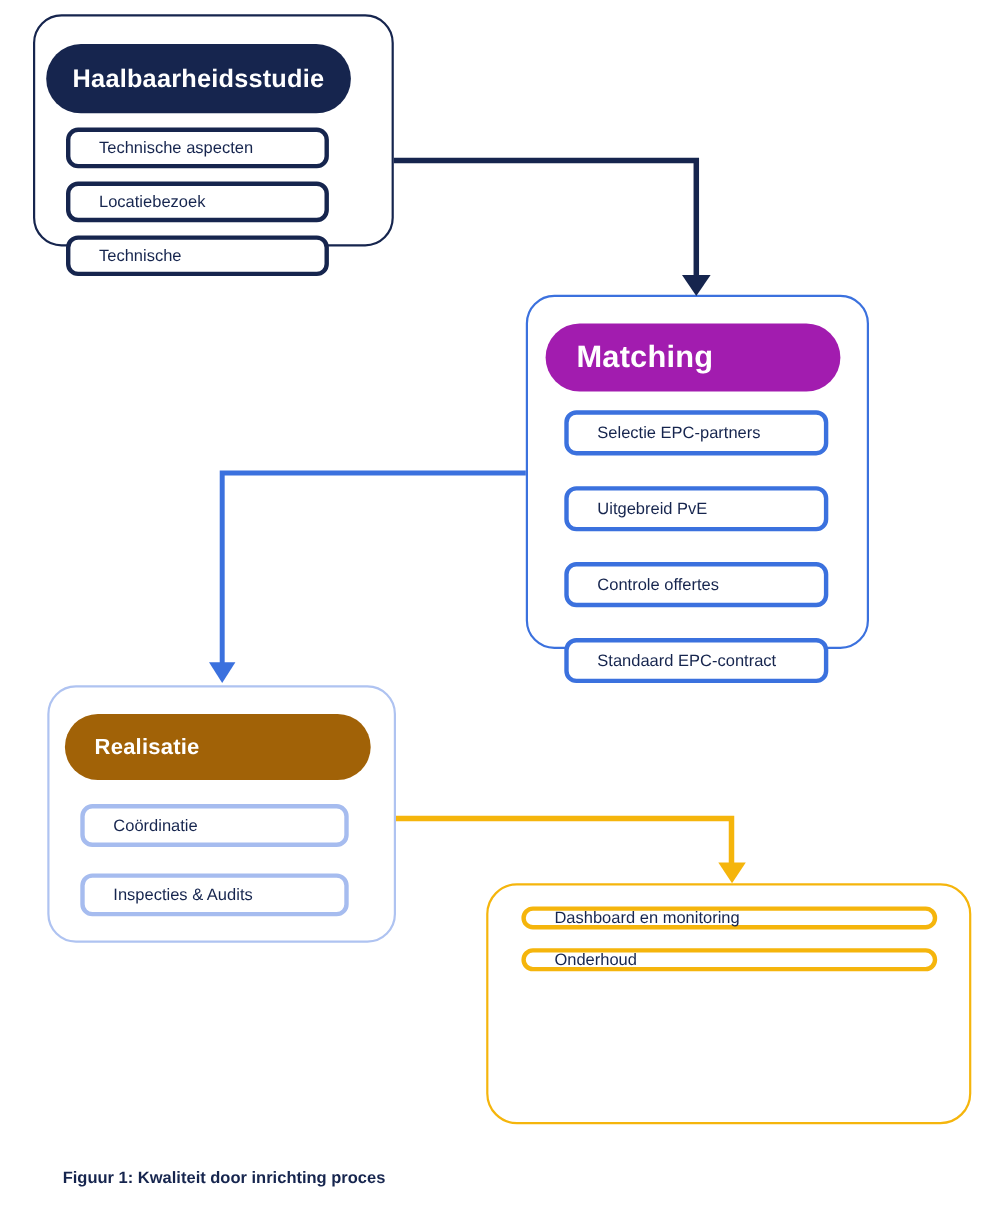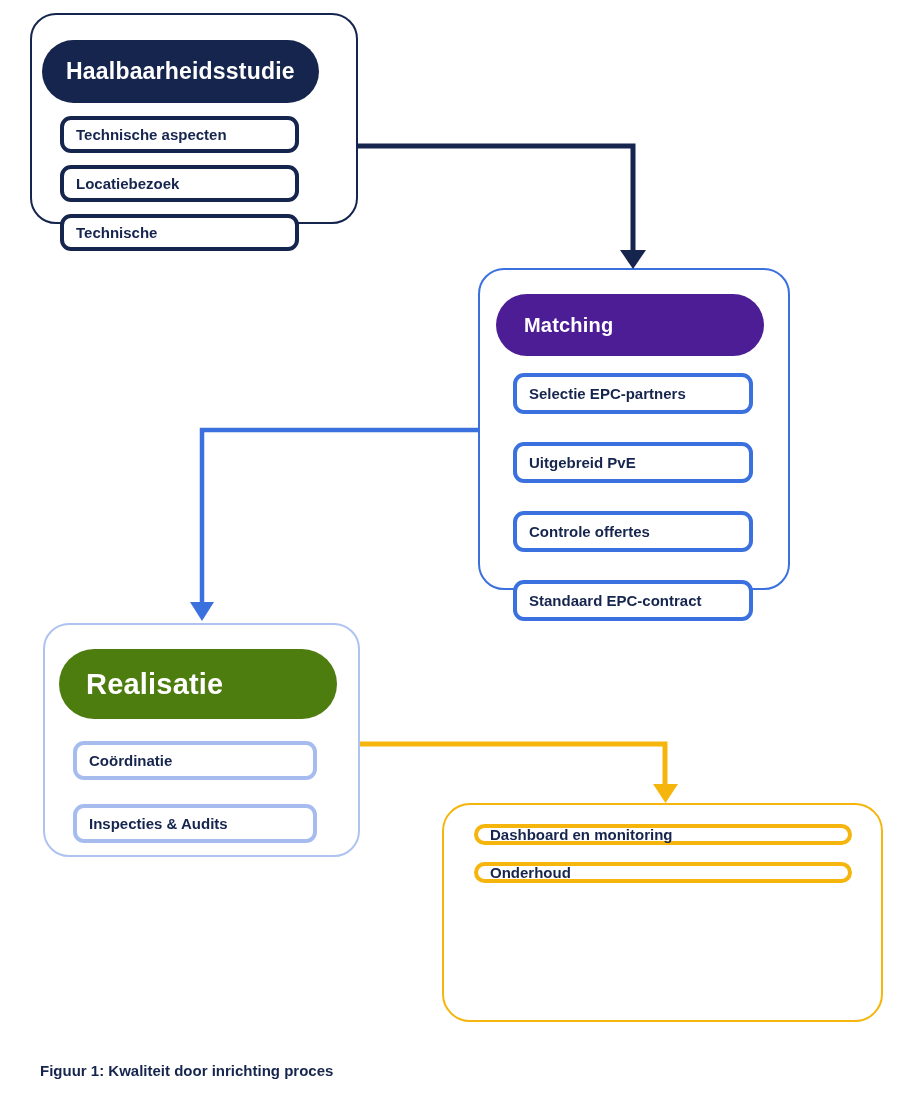--- a/index.html
+++ b/index.html
@@ -40,55 +40,55 @@
   .items {
     display: flex;
     flex-direction: column;
   }
   .item {
     background: #ffffff;
     border-style: solid;
     border-radius: 11px;
     display: flex;
     align-items: center;
-    font-weight: bold;
+    font-weight: normal;
     color: #16254E;
     font-size: 15px;
     box-sizing: border-box;
-    padding-left: 12px;
+    padding-left: 26px;
     white-space: nowrap;
   }
 
   
   .stage-1 { left: 30px; top: 13px; width: 328px; height: 211px; border-width: 2.5px; border-color: #16254E; border-radius: 26px; }
   .stage-1 .pill { margin: 25px 0 0 10px; width: 277px; height: 63px; background: #16254E; color: #ffffff; font-size: 23px; padding-left: 24px; }
   .stage-1 .items { margin: 13px 0 0 28px; gap: 12px; }
   .stage-1 .item { width: 239px; height: 37px; border-width: 4px; border-color: #16254E; }
 
   
   .stage-2 { left: 478px; top: 268px; width: 312px; height: 322px; border-width: 2px; border-color: #3B71DE; border-radius: 26px; }
-  .stage-2 .pill { margin: 24px 0 0 16px; width: 268px; height: 62px; background: #4c1d95; color: #ffffff; font-size: 20px; padding-left: 28px; }
+  .stage-2 .pill { margin: 24px 0 0 16px; width: 268px; height: 62px; background: #a21caf; color: #ffffff; font-size: 28px; padding-left: 28px; }
   .stage-2 .items { margin: 17px 0 0 33px; gap: 28px; }
   .stage-2 .item { width: 240px; height: 41px; border-width: 4px; border-color: #3B71DE; }
 
   
   .stage-3 { left: 43px; top: 623px; width: 317px; height: 234px; border-width: 2px; border-color: #AFC3F1; border-radius: 26px; }
-  .stage-3 .pill { margin: 24px 0 0 14px; width: 278px; height: 70px; background: #4d7c0f; color: #ffffff; font-size: 29px; padding-left: 27px; }
+  .stage-3 .pill { margin: 24px 0 0 14px; width: 278px; height: 60px; background: #a16207; color: #ffffff; font-size: 20px; padding-left: 27px; }
   .stage-3 .items { margin: 22px 0 0 28px; gap: 24px; }
   .stage-3 .item { width: 244px; height: 39px; border-width: 4px; border-color: #A6BCEF; }
 
   
   .stage-4 { left: 442px; top: 803px; width: 441px; height: 219px; border-width: 2px; border-color: #F5B50C; border-radius: 28px; }
   .stage-4 .pill { margin: 21px 0 0 11px; width: 409px; height: 64px; background: #F5B50C; color: #16254E; font-size: 24px; padding-left: 32px; }
   .stage-4 .items { margin: 19px 0 0 30px; gap: 17px; }
   .stage-4 .item { width: 378px; height: 21px; border-width: 4px; border-color: #F5B50C; }
 
   .caption {
     position: absolute;
-    left: 40px;
+    left: 57px;
     top: 1062px;
     font-weight: bold;
     font-size: 15px;
     color: #16254E;
     z-index: 2;
   }
 </style>
 </head>
 <body>
 

